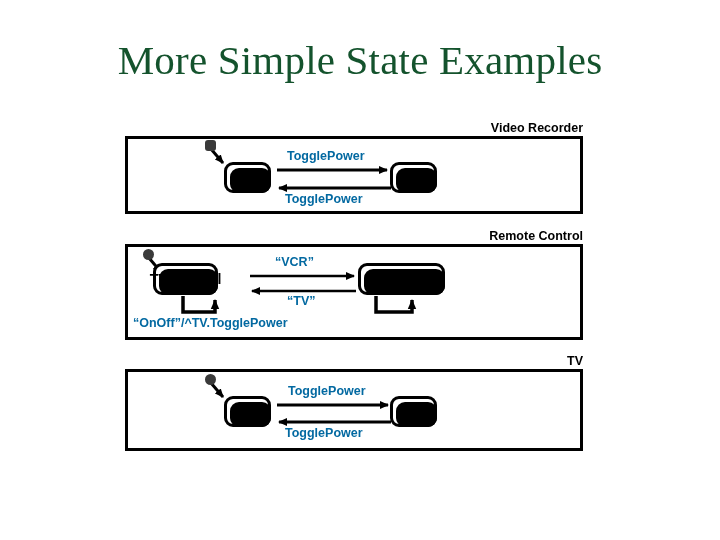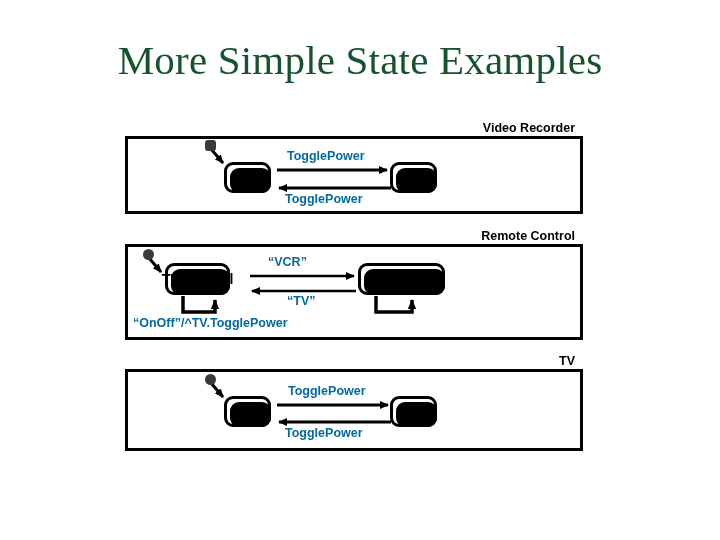--- a/index.html
+++ b/index.html
@@ -31,21 +31,21 @@
   }
 
   
   .diagram-group {
     position: absolute;
   }
 
   
   .frame-name {
     position: absolute;
-    right: 8px;
+    right: 0;
     bottom: 100%;
     margin-bottom: 1px;
     font-family: "Liberation Sans", sans-serif;
     font-size: 12.5px;
     font-weight: bold;
     color: #000000;
     white-space: nowrap;
     line-height: 14px;
     margin-left: 24px;
   }
@@ -184,29 +184,29 @@
 
     <path d="M125,32 L229,32" stroke="#000" stroke-width="2.5" fill="none" marker-end="url(#ah2)"></path>
 
     <path d="M231,47 L127,47" stroke="#000" stroke-width="2.5" fill="none" marker-end="url(#ah2)"></path>
 
     <path d="M58,52 L58,68 L90,68 L90,56" stroke="#000" stroke-width="3.5" fill="none" marker-end="url(#ah2b)"></path>
 
     <path d="M251,52 L251,68 L287,68 L287,56" stroke="#000" stroke-width="3.5" fill="none" marker-end="url(#ah2b)"></path>
   </svg>
 
-  <div class="state-box" style="left:40px; top:19px; width:65px; height:32px;">
+  <div class="state-box" style="left:28px; top:19px; width:65px; height:32px;">
     <span>TV Control</span>
   </div>
 
   <div class="state-box" style="left:233px; top:19px; width:87px; height:32px;">
     <span>VR Control</span>
   </div>
 
-  <div class="trans-label" style="left:143px; top:11px;">“VCR”</div>
+  <div class="trans-label" style="left:150px; top:11px;">“VCR”</div>
 
   <div class="trans-label" style="left:162px; top:50px;">“TV”</div>
 
   <div class="trans-label" style="left:8px; top:72px;">“OnOff”/^TV.TogglePower</div>
 
 </div>
 
 <div class="diagram-group" style="left:125px; top:369px; width:458px; height:82px;text-align:center;">
 
   <div class="frame-name">TV</div>

